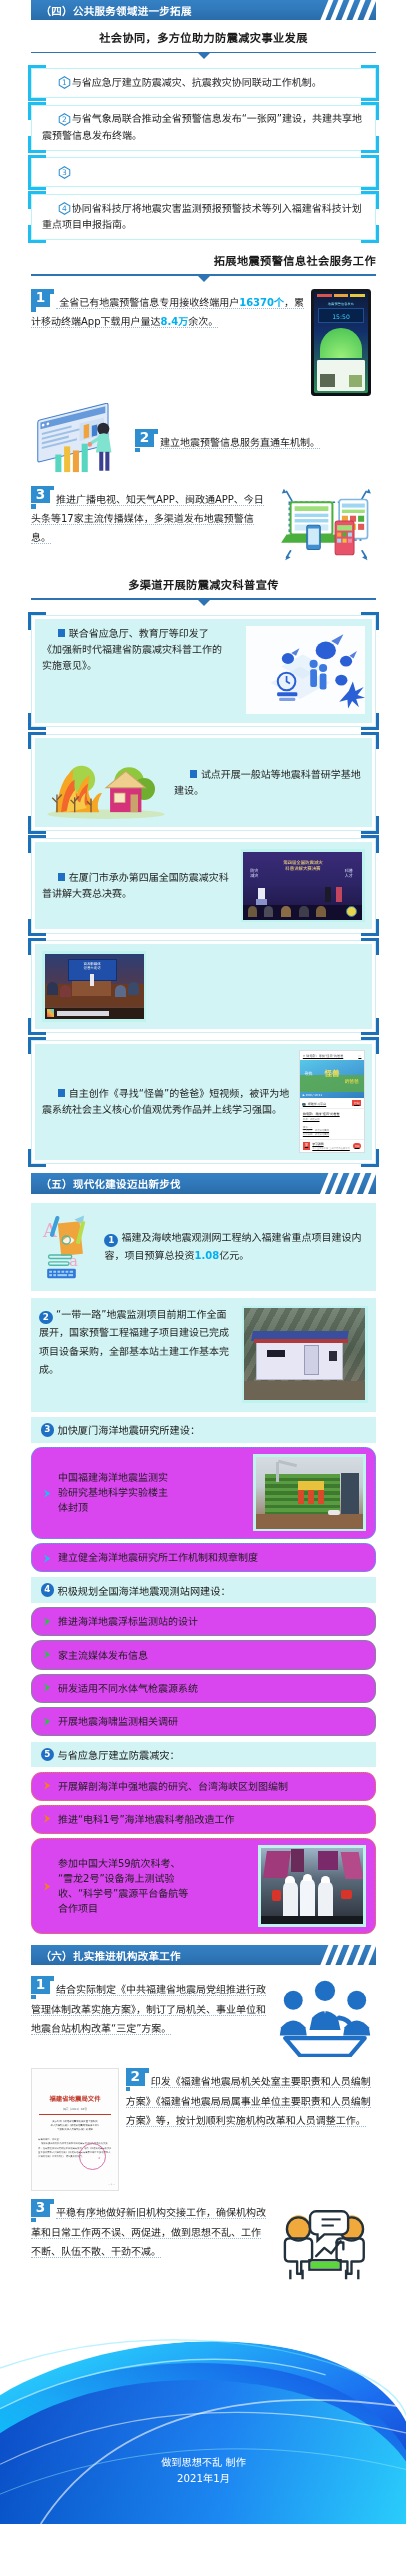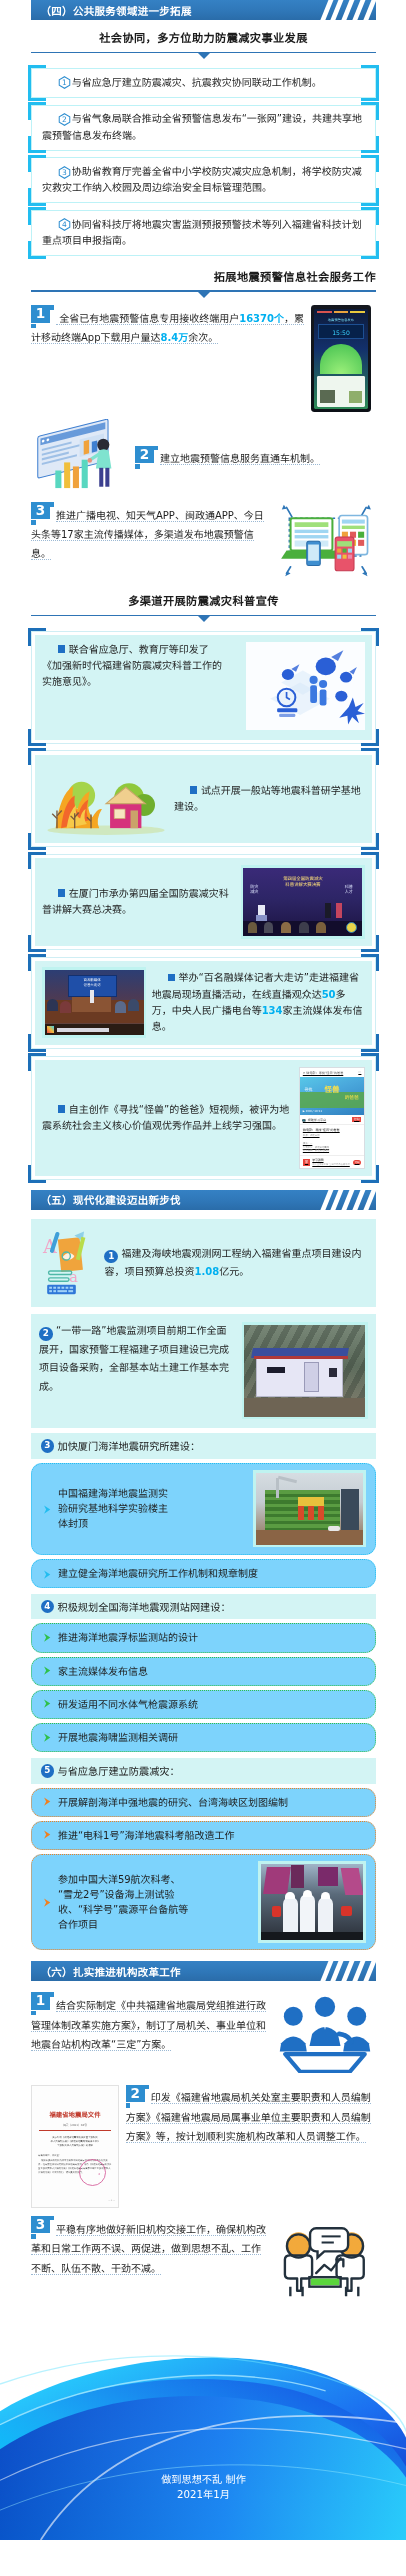--- a/index.html
+++ b/index.html
@@ -132,21 +132,21 @@
     vertical-align: 0px; margin-right: 3.4px;
   }
 
   
   .arrow-row {
     margin: 4.1px 31px 0 31px;
     border: 1.4px dotted #22bdf0;
     border-radius: 11px;
     padding: 6.1px 9.5px 6.1px 9.5px;
     display: flex; align-items: flex-start; gap: 5.4px;
-    background: #7dd3fc;
+    background: #d946ef;
   }
   .arrow-row.green { border-color: #2fc04a; }
   .arrow-row.orange { border-color: #f08020; }
   .arrow-row .arw { flex: 0 0 auto; margin-top: 1.4px; }
   .arrow-row .arw svg { display: block; }
   .arrow-row .arw-txt { font-size: 10px; line-height: 1.5; color: #1e1e1e; }
 
   .mint-head {
     margin: 5.4px 31px 0 31px; background: #d3f4f4;
     padding: 5.4px 9.5px; font-size: 10.2px; color: #1a1a1a;
@@ -231,21 +231,21 @@
     <span class="cn tl"></span>
     <span class="cn tr"></span>
     <span class="cn bl"></span>
     <span class="cn br"></span>
   <div class="body-text indent">
     <span class="hexnum">
       <svg width="13" height="13" viewBox="0 0 19 19" style="font-size:14.6px">
           <polygon points="9.5,1 17.2,5.4 17.2,13.6 9.5,18 1.8,13.6 1.8,5.4" fill="none" stroke="#2e8ed0" stroke-width="1.5"></polygon>
           <text x="9.5" y="13.6" font-size="11" fill="#2e8ed0" text-anchor="middle" font-family="DejaVu Sans">3</text>
         </svg>
-    </span><span>协助省教育厅完善全省中小学校防灾减灾应急机制，将学校防灾减灾救灾工作纳入校园及周边综治安全目标管理范围。</span>
+    </span>
   </div>
 </div>
 
 <div class="bracket-card">
   <span class="frame"></span>
     <span class="cn tl"></span>
     <span class="cn tr"></span>
     <span class="cn bl"></span>
     <span class="cn br"></span>
   <div class="body-text indent">
@@ -534,25 +534,20 @@
           <div style="position:absolute;left:2.7px;top:28.5px;width:11px;height:12.2px;border-radius:5.4px 5.4px 0 0;background:#2c3554;"></div>
           <div style="position:absolute;left:15px;top:31px;width:11px;height:12.2px;border-radius:5.4px 5.4px 0 0;background:#7a3a3a;"></div>
           <div style="position:absolute;right:4.1px;top:28.5px;width:11px;height:12.2px;border-radius:5.4px 5.4px 0 0;background:#3a4a6a;"></div>
           <div style="position:absolute;right:17.6px;top:31px;width:11px;height:12.2px;border-radius:5.4px 5.4px 0 0;background:#5a6a8a;"></div>
           <div style="position:absolute;left:0;bottom:0;right:0;height:11px;background:#2a1c14;"></div>
           <div style="position:absolute;left:2px;bottom:2px;width:7.5px;height:7.5px;background:linear-gradient(45deg,#f04a4a,#f0b83c,#3cd0f0);"></div>
           <div style="position:absolute;left:12.2px;bottom:3.4px;width:52px;height:4.1px;background:#d8d8e0;"></div>
         </div>
       </div>
     </div>
-    <div class="txtcol" style="padding-left:5.4px;">
-      <div class="body-text indent">
-        <span class="sqbullet"></span><span>举办“百名融媒体记者大走访”走进福建省地震局现场直播活动，在线直播观众达</span><span class="hl">50</span><span>多万，中央人民广播电台等</span><span class="hl">134</span><span>家主流媒体发布信息。</span>
-      </div>
-    </div>
   </div>
 </div>
 
 <div class="bracket-card dark" style="padding:4.1px;">
   <span class="frame"></span>
     <span class="cn tl"></span>
     <span class="cn tr"></span>
     <span class="cn bl"></span>
     <span class="cn br"></span>
   <div class="mint-panel row" style="align-items:center;padding:6.8px 6.8px;">

